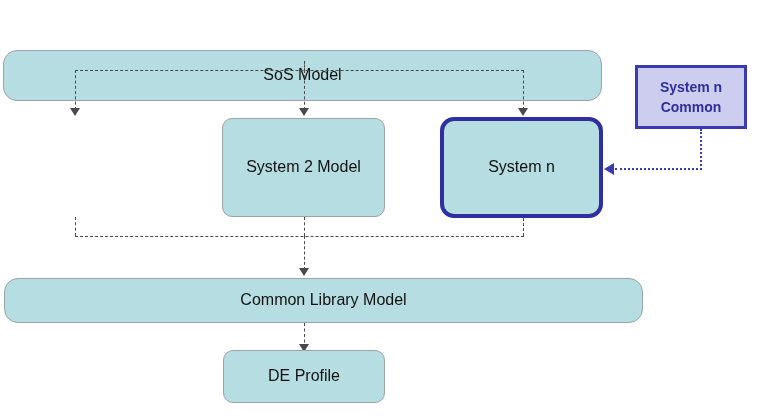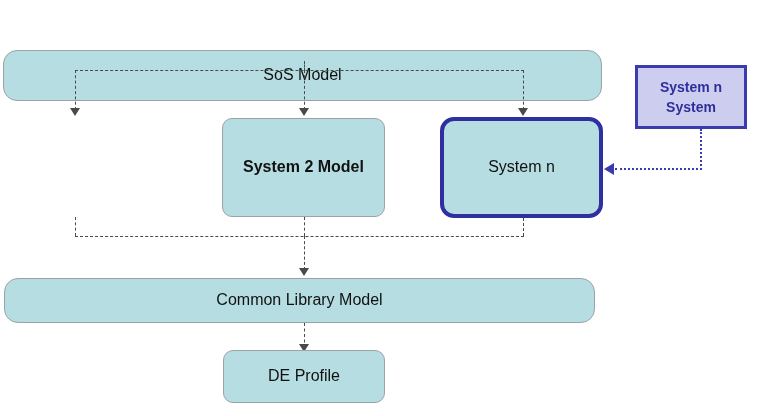--- a/index.html
+++ b/index.html
@@ -99,49 +99,49 @@
   <div class="seg seg-v-dash" style="left:75px; top:70px; height:40px;"></div>
   <div class="arrow-down" style="left:70px; top:108px;"></div>
 
   <div class="seg seg-v-dash" style="left:304px; top:70px; height:40px;"></div>
   <div class="arrow-down" style="left:299px; top:108px;"></div>
 
   <div class="seg seg-v-dash" style="left:523px; top:70px; height:40px;"></div>
   <div class="arrow-down" style="left:518px; top:108px;"></div>
 
 
-  <div class="node node-teal" style="left:222px; top:118px; width:163px; height:99px;font-weight:bold;">
+  <div class="node node-teal" style="left:222px; top:118px; width:163px; height:99px;">
     <span>System 2 Model</span>
   </div>
 
   <div class="node node-micro" style="left:440px; top:117px; width:163px; height:101px;">
     <span>
       <span>System n</span><br>
     </span>
   </div>
 
   <div class="node node-purple" style="left:635px; top:65px; width:112px; height:64px;">
     <span>
       <span>System n</span><br>
-      <span>System</span>
+      <span>Common</span>
     </span>
   </div>
 
   <div class="seg seg-v-blue" style="left:700px; top:129px; height:41px;"></div>
   <div class="seg seg-h-blue" style="left:615px; top:168px; width:87px;"></div>
   <div class="arrow-left" style="left:604px; top:163px;"></div>
 
   <div class="seg seg-v-dash" style="left:75px; top:217px; height:19px;"></div>
   <div class="seg seg-v-dash" style="left:304px; top:217px; height:19px;"></div>
   <div class="seg seg-v-dash" style="left:523px; top:218px; height:18px;"></div>
   <div class="seg seg-h-dash" style="left:75px; top:236px; width:449px;"></div>
   <div class="seg seg-v-dash" style="left:304px; top:236px; height:34px;"></div>
   <div class="arrow-down" style="left:299px; top:268px;"></div>
 
-  <div class="node node-teal wide" style="left:4px; top:278px; width:591px; height:45px;">
+  <div class="node node-teal wide" style="left:4px; top:278px; width:639px; height:45px;">
     <span>Common Library Model</span>
   </div>
 
   <div class="seg seg-v-dash" style="left:304px; top:323px; height:25px;"></div>
   <div class="arrow-down" style="left:299px; top:344px;"></div>
 
   <div class="node node-teal" style="left:223px; top:350px; width:162px; height:53px;">
     <span>DE Profile</span>
   </div>
 

